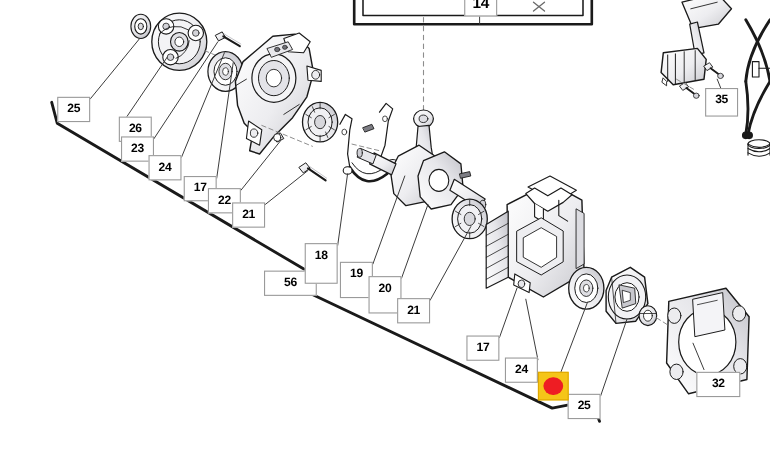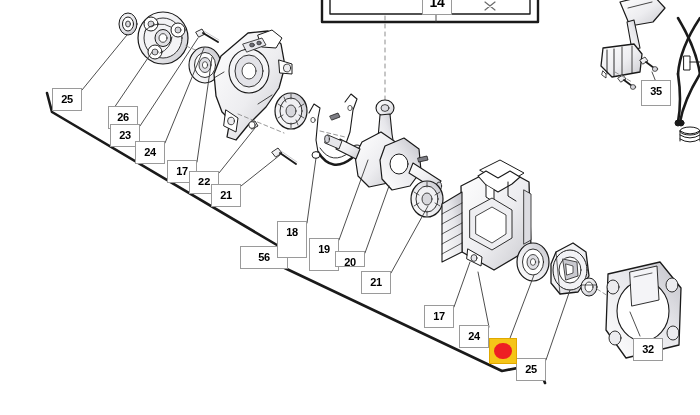--- a/index.html
+++ b/index.html
@@ -369,31 +369,31 @@
       </g>
 
     </g>
   </svg>
 
   <div class="callout" style="left:52px;top:88px;width:30px;height:23px;">25</div>
   <div class="callout" style="left:84px;top:106px;width:30px;height:23px;margin-left:24px;">26</div>
   <div class="callout" style="left:110px;top:124px;width:30px;height:23px;">23</div>
   <div class="callout" style="left:135px;top:141px;width:30px;height:23px;">24</div>
   <div class="callout" style="left:167px;top:160px;width:30px;height:23px;">17</div>
-  <div class="callout" style="left:189px;top:171px;width:30px;height:23px;font-family:Liberation Mono, monospace;">22</div>
+  <div class="callout" style="left:189px;top:171px;width:30px;height:23px;">22</div>
   <div class="callout" style="left:211px;top:184px;width:30px;height:23px;">21</div>
   <div class="callout" style="left:240px;top:246px;width:48px;height:23px;">56</div>
   <div class="callout" style="left:277px;top:221px;width:30px;height:37px;">18</div>
   <div class="callout" style="left:309px;top:238px;width:30px;height:33px;">19</div>
-  <div class="callout" style="left:335px;top:251px;width:30px;height:16px;">20</div>
+  <div class="callout" style="left:335px;top:251px;width:30px;height:34px;">20</div>
   <div class="callout" style="left:361px;top:271px;width:30px;height:23px;">21</div>
   <div class="callout" style="left:424px;top:305px;width:30px;height:23px;">17</div>
   <div class="callout" style="left:459px;top:325px;width:30px;height:23px;">24</div>
   <div class="callout" style="left:516px;top:358px;width:30px;height:23px;">25</div>
-  <div class="callout" style="left:633px;top:338px;width:30px;height:23px;">32</div>
+  <div class="callout" style="left:633px;top:338px;width:40px;height:23px;">32</div>
   <div class="callout" style="left:641px;top:80px;width:30px;height:26px;">35</div>
   <div class="callout sm" style="left:422px;top:-8px;width:30px;height:23px;">14</div>
 
   <div id="click-marker" style="left:489px;top:338px;width:28px;height:26px;">
     <div class="dot"></div>
   </div>
 
 </div>
 
 </body></html>

